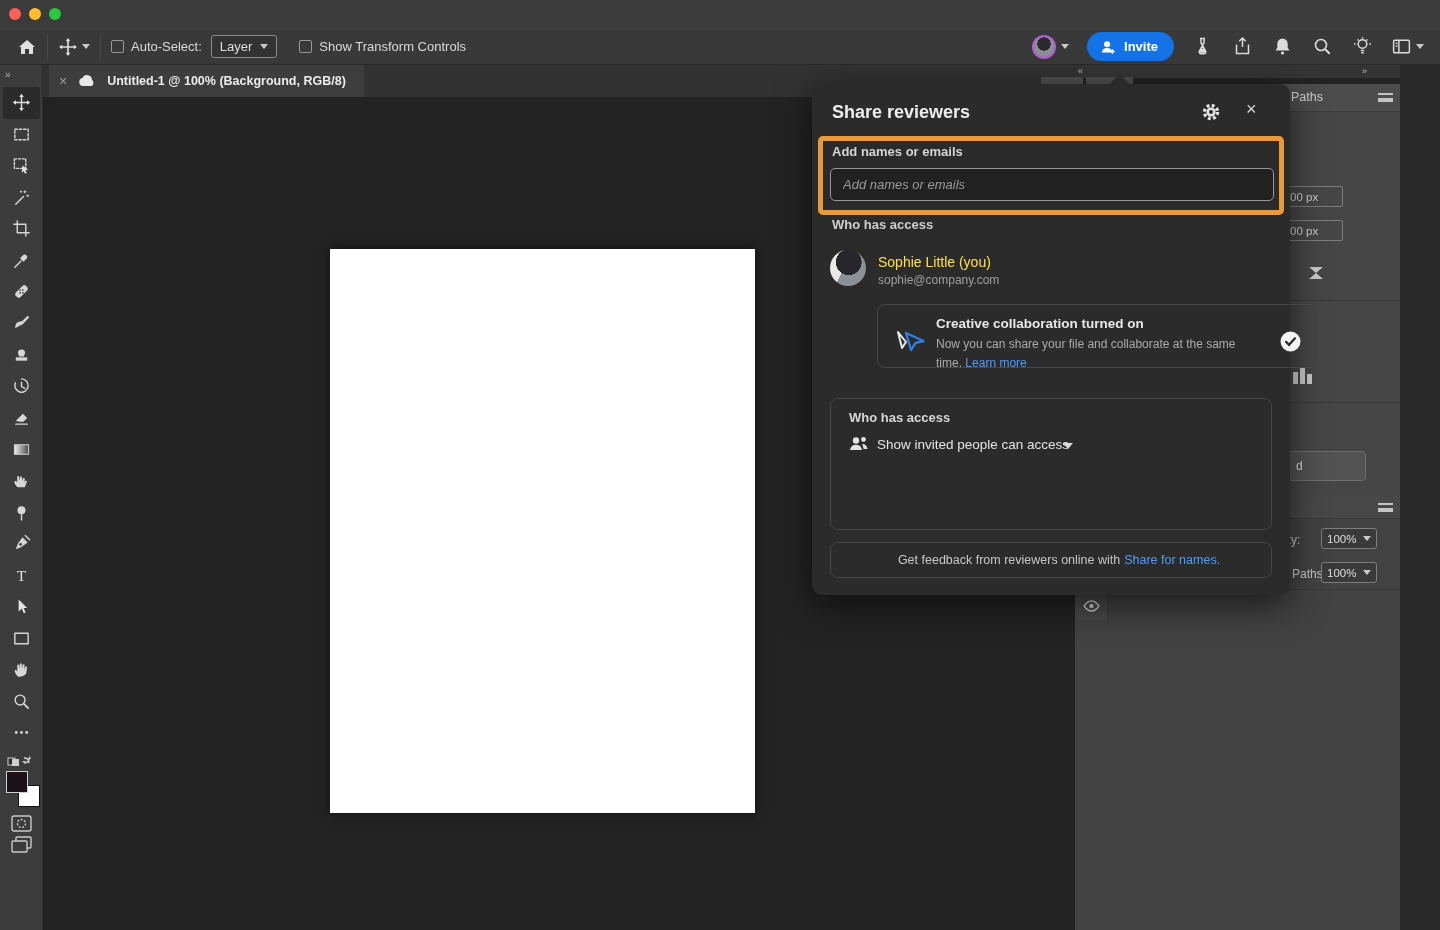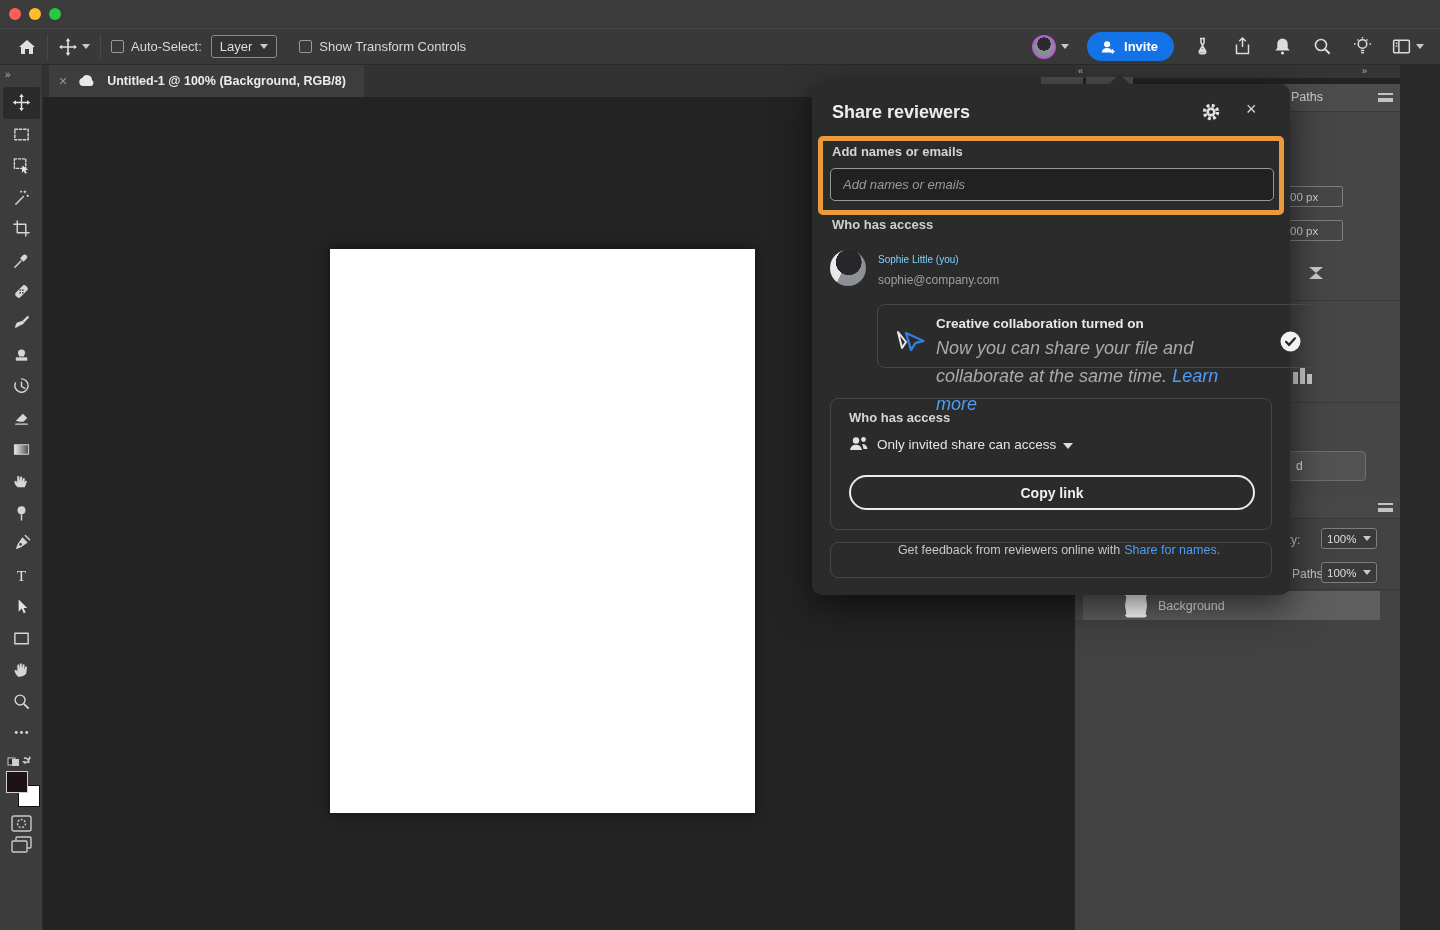--- a/index.html
+++ b/index.html
@@ -111,38 +111,38 @@
   #dlg-close { left:434px; top:15px; font-size:18px; color:#d9d9d9; position:absolute; }
   #highlight-box { left:6px; top:52px; width:466px; height:79px; border:5px solid var(--highlight,#e89a3c); border-radius:5px; position:absolute; }
   #add-label { left:20px; top:60px; font-size:13px; font-weight:bold; color:#d4d4d4; position:absolute; }
   #add-input { left:18px; top:84px; width:444px; height:33px; background:#212121; border:1.5px solid #989898;
     border-radius:5px; color:#ddd; font-size:13px; font-style:italic; padding:0 12px; position:absolute; outline:none; }
   #add-input::placeholder { color:#9a9a9a; font-style:italic; font-family:"Liberation Sans", sans-serif; }
   #who-label { left:20px; top:133px; font-size:13px; font-weight:bold; color:#cfcfcf; position:absolute; }
   #owner-avatar { left:18px; top:166px; width:36px; height:36px; border-radius:50%; position:absolute;
     background: radial-gradient(circle at 52% 34%, #26262b 0 42%, transparent 43%),
                linear-gradient(115deg,#e9e9e9 0 42%, #8d9196 42%); }
-  #owner-name { left:66px; top:170px; font-size:10px; color:#7dd3fc; position:absolute; }
+  #owner-name { left:66px; top:170px; font-size:14px; color:#fde047; position:absolute; }
   #owner-email { left:66px; top:189px; font-size:12px; color:#9f9f9f; position:absolute; }
   .dlg-card { border:1px solid #474747; border-radius:8px; position:absolute; }
   #collab-card { left:18px; top:220px; width:442px; height:64px;margin-left:47px; }
   #collab-cursor { left:14px; top:19px; position:absolute; } #collab-cursor svg { width:34px; height:34px; }
   #collab-title { left:58px; top:11px; font-size:13.5px; font-weight:bold; color:#e8e8e8; position:absolute; }
-  #collab-body { left:58px; top:30px; width:300px; font-size:18px; line-height:1.55; color:#ababab; position:absolute;font-style:italic; }
+  #collab-body { left:58px; top:30px; width:300px; font-size:12px; line-height:1.55; color:#ababab; position:absolute; }
   .blue-link { color:var(--link,#4f9cf7); }
   #collab-check { left:402px; top:26px; position:absolute; } #collab-check svg { width:21px; height:21px; }
   #access-card { left:18px; top:314px; width:442px; height:132px; }
   #access-heading { left:18px; top:11px; font-size:13px; font-weight:bold; color:#d6d6d6; position:absolute; }
   #people-icon { left:18px; top:36px; position:absolute; } #people-icon svg { width:20px; height:18px; }
   #access-option { left:46px; top:38px; font-size:13.5px; color:#e4e4e4; position:absolute; }
   #access-chevron { left:232px; top:44px; position:absolute; border-left:5px solid transparent;
     border-right:5px solid transparent; border-top:6px solid #dcdcdc; width:0; height:0; }
   #copy-link-btn { left:18px; top:76px; width:406px; height:35px; border:2px solid #ededed; border-radius:18px;
     color:#efefef; font-size:14px; font-weight:bold; display:flex; align-items:center; justify-content:center; position:absolute; background:transparent; }
-  #feedback-box { left:18px; top:458px; width:442px; height:36px; display:flex; justify-content:center; gap:4px;
+  #feedback-box { left:18px; top:458px; width:442px; height:36px; display:flex; align-items:center; justify-content:center; gap:4px;
     font-size:12.5px; color:#c7c7c7;padding-left:16px; }
 </style>
 </head>
 <body>
 
 <div id="stage">
 
   <div class="abs" id="titlebar">
     <div class="abs tl" id="tl-red"></div>
     <div class="abs tl" id="tl-yellow"></div>
@@ -509,24 +509,20 @@
       <span>100%</span>
       <span class="chev"></span>
     </div>
     <div id="layers-divider"></div>
     <div id="eye-cell">
       <svg viewBox="0 0 17 12">
           <path d="M1 6c2.4-3.3 5-5 7.5-5S13.6 2.7 16 6c-2.4 3.3-5 5-7.5 5S3.4 9.3 1 6z" fill="none" stroke="#cfcfcf" stroke-width="1.3"></path>
           <circle cx="8.5" cy="6" r="2.2" fill="#cfcfcf"></circle>
         </svg>
     </div>
-    <div id="layer-row">
-      <div id="layer-thumb"></div>
-      <span id="layer-name">Background</span>
-    </div>
   </div>
 
   <div class="abs" id="dialog">
     <div id="dialog-caret"></div>
     <div id="dlg-title">Share reviewers</div>
     <span id="dlg-gear">
       <svg viewBox="0 0 20 20">
           <circle cx="10" cy="10" r="6.5" fill="none" stroke="#e2e2e2" stroke-width="3.4" stroke-dasharray="2.8 2.3"></circle>
           <circle cx="10" cy="10" r="4.6" fill="#e2e2e2"></circle>
           <circle cx="10" cy="10" r="2" fill="#2b2b2b"></circle>
@@ -568,25 +564,22 @@
       <span id="people-icon">
         <svg viewBox="0 0 20 18">
             <g fill="#e2e2e2">
               <circle cx="7" cy="5.5" r="3.2"></circle>
               <path d="M1 15c.6-3.5 2.8-5.3 6-5.3s5.4 1.8 6 5.3z"></path>
               <circle cx="14.5" cy="4.5" r="2.4"></circle>
               <path d="M13.2 8.9c2.8.1 4.8 1.7 5.4 5.1h-4z"></path>
             </g>
           </svg>
       </span>
-      <div id="access-option">Only invited share can access</div>
+      <div id="access-option">Show invited people can access</div>
       <span id="access-chevron"></span>
-      <div id="copy-link-btn">
-        <span>Copy link</span>
-      </div>
     </div>
 
     <div class="dlg-card" id="feedback-box">
       <span>Get feedback from reviewers online with</span>
       <span class="blue-link">Share for names.</span>
     </div>
   </div>
 
 </div>
 

